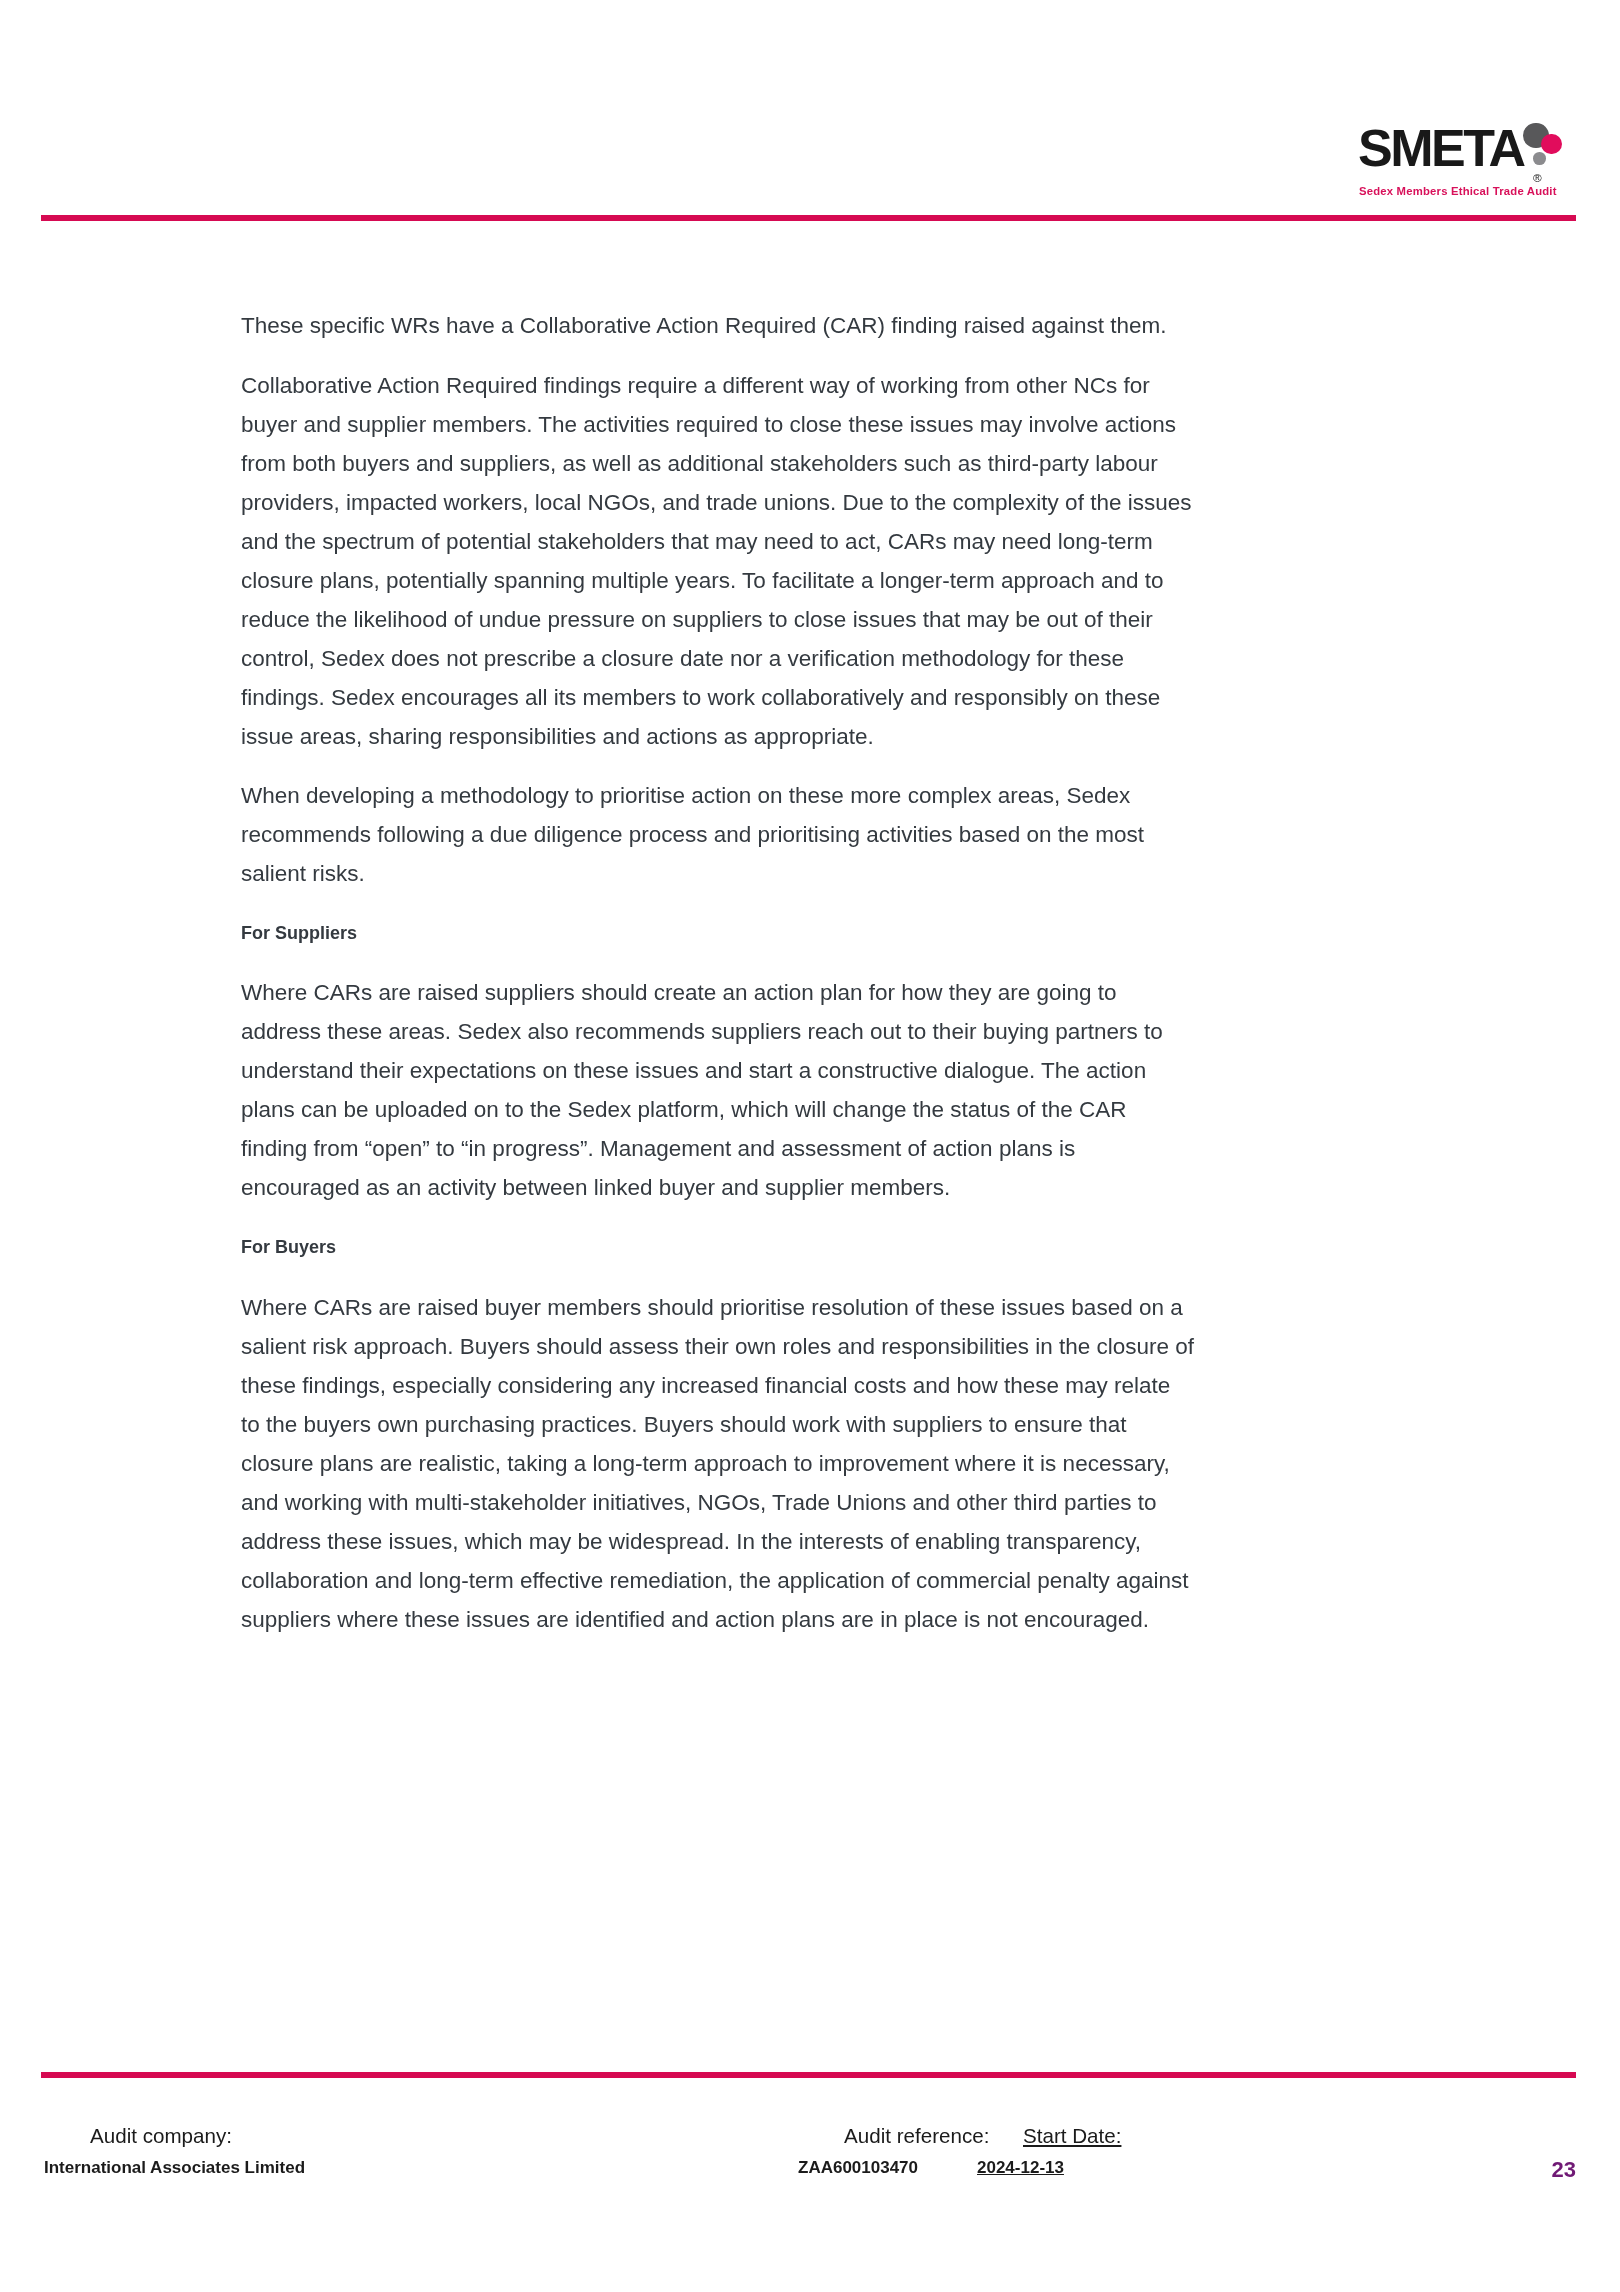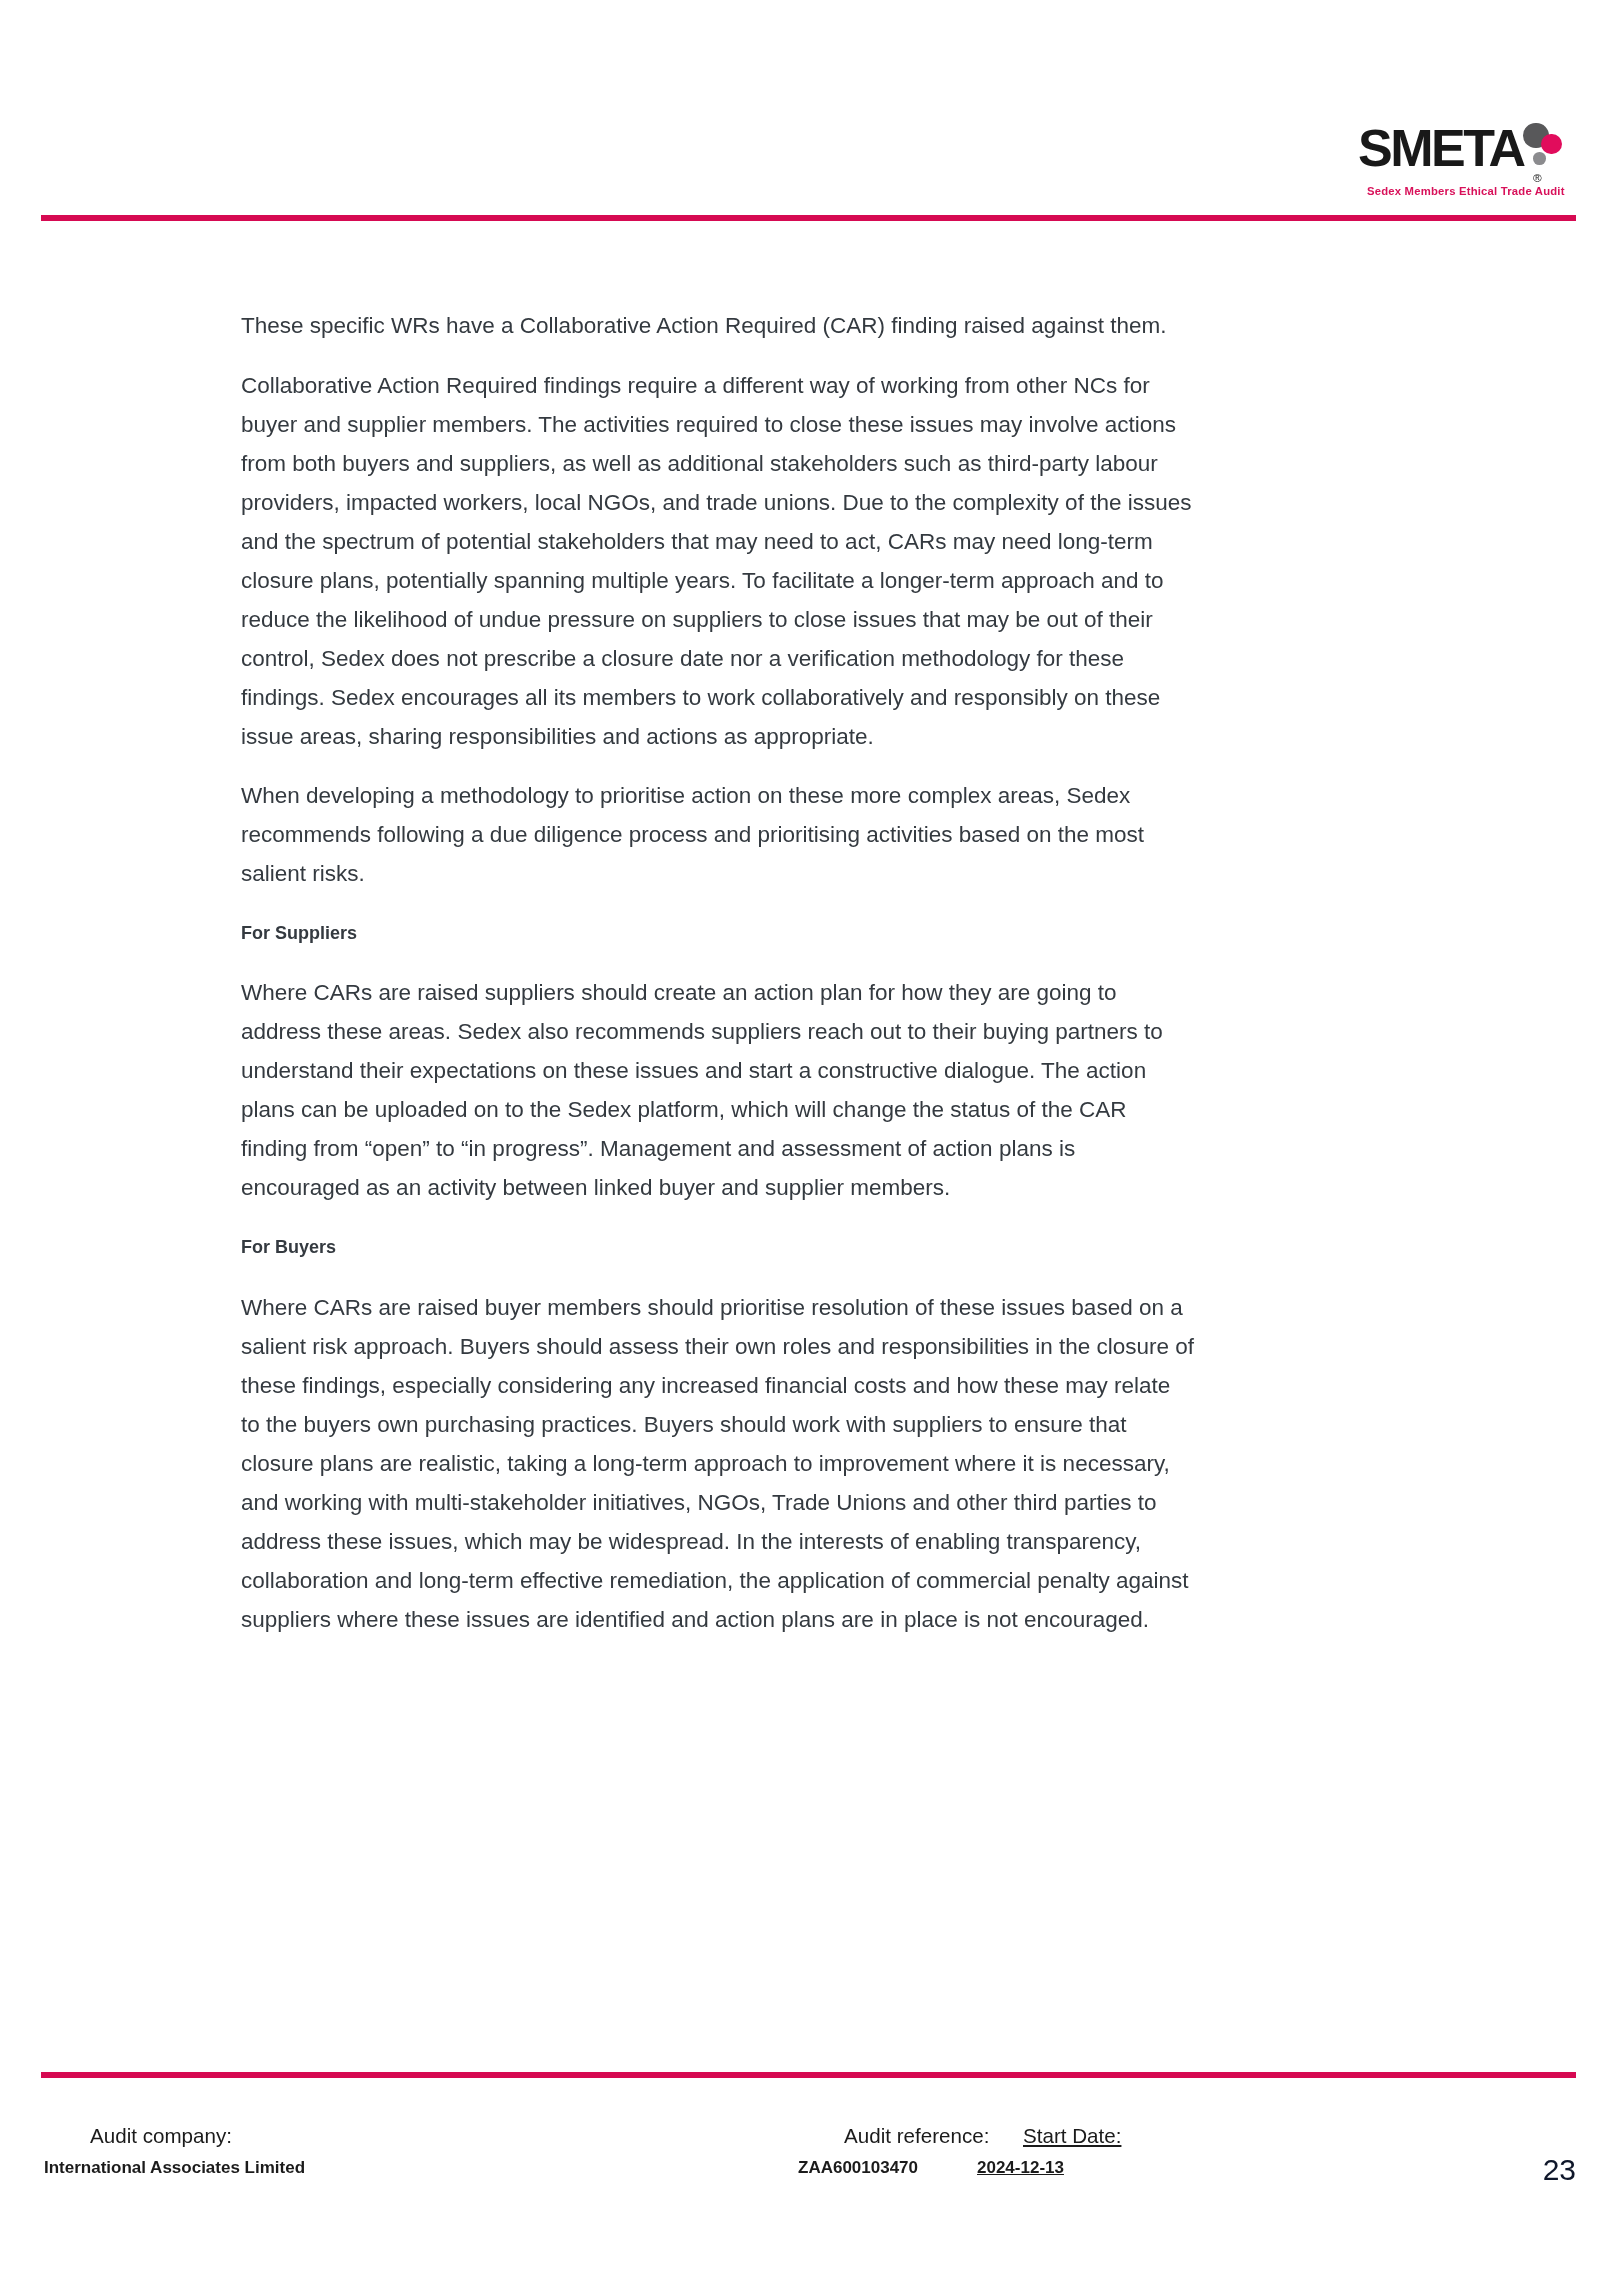--- a/index.html
+++ b/index.html
@@ -74,21 +74,20 @@
     color: #222222;
   }
   .tagline {
     position: absolute;
     left: 1px; top: 69px;
     font-size: 11.3px;
     font-weight: 700;
     letter-spacing: 0.2px;
     color: var(--brand-pink, #d8115a);
     white-space: nowrap;
-    margin-left: 8px;
   }
 
   
   .content {
     position: absolute;
     left: 241px;
     top: 306px;
     width: 953px;
     font-size: 22.5px;
     line-height: 39px;
@@ -123,24 +122,24 @@
     line-height: 32px;
     font-weight: 700;
   }
   .col-company   { left: 44px; }
   .col-reference { left: 798px; }
   .col-date      { left: 977px; text-decoration: underline; }
   .page-number {
     position: absolute;
     top: 2154px;
     right: 44px;
-    font-size: 30px;
+    font-size: 22px;
     line-height: 32px;
-    font-weight: 400;
-    color: #0f172a;
+    font-weight: 700;
+    color: #701a75;
   }
 </style>
 </head>
 <body>
 
 <div class="page">
 
   <div class="logo">
     <div class="logo-row">
       <span class="logo-text">SMETA</span>

